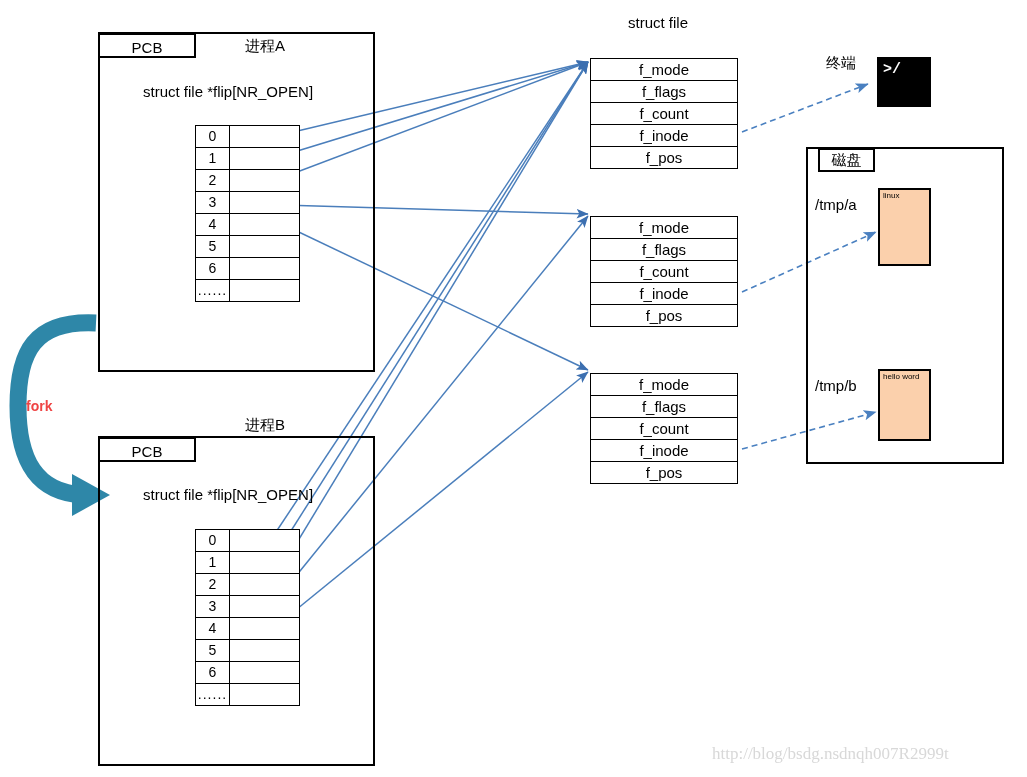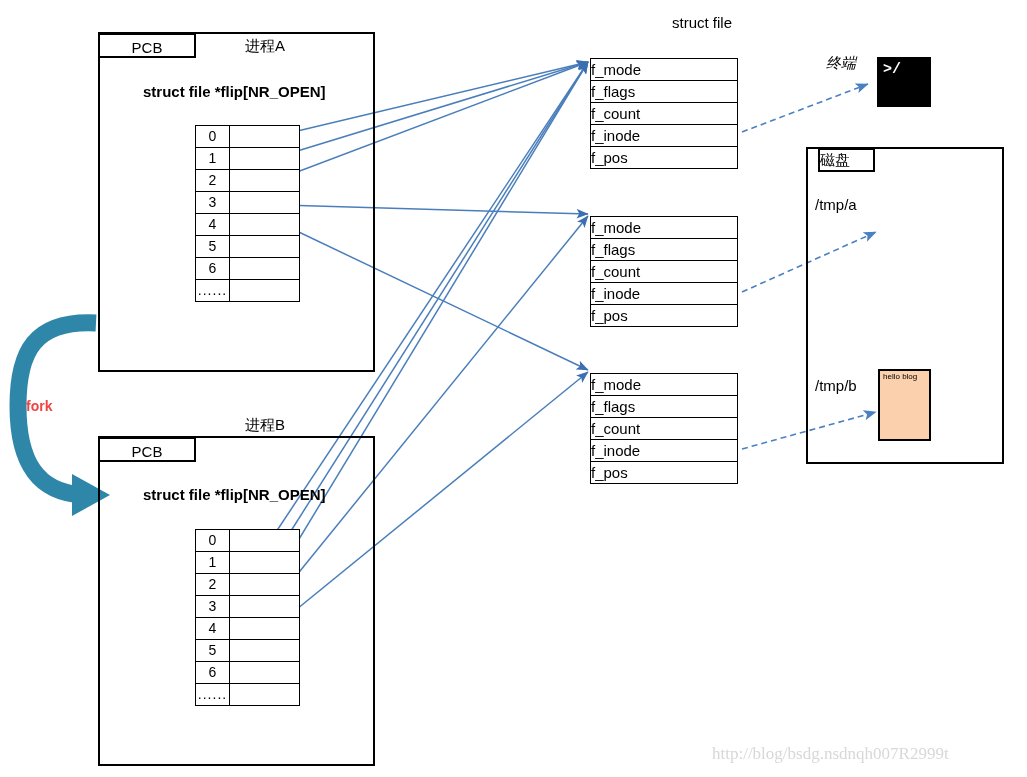--- a/index.html
+++ b/index.html
@@ -16,54 +16,54 @@
     position:absolute;border:2.5px solid #000;background:transparent;box-sizing:border-box;
   }
   .pcb-tab{
     position:absolute;border:2.5px solid #000;background:#fff;box-sizing:border-box;
     display:flex;align-items:flex-end;justify-content:center;font-size:15px;
   }
   .proc-title{
     position:absolute;font-size:15px;text-align:center;width:160px;
   }
   .flip-label{
-    position:absolute;font-size:15px;white-space:nowrap;font-weight:bold;
+    position:absolute;font-size:15px;white-space:nowrap;
   }
 
   
   .fdtable{position:absolute;border:1.4px solid #000;border-collapse:collapse;background:#fff;}
   .fdtable td{
     border:1.4px solid #000;height:21px;padding:0;font-size:14px;text-align:center;
     line-height:21px;
   }
   .fdtable td.idx{width:33px;}
   .fdtable td.val{width:69px;}
   .dots{letter-spacing:1px;font-size:13px;}
 
   
   .sf-title{position:absolute;font-size:15px;white-space:nowrap;}
   .sfile{position:absolute;border:1.6px solid #000;border-collapse:collapse;background:#fff;}
   .sfile td{
     border:1.6px solid #000;width:146px;height:21px;line-height:21px;
-    font-size:15px;padding:0;
-  }
-
-  
-  .term-label{position:absolute;font-size:15px;white-space:nowrap;font-style:italic;}
+    font-size:15px;text-align:center;padding:0;
+  }
+
+  
+  .term-label{position:absolute;font-size:15px;white-space:nowrap;}
   .terminal{
     position:absolute;background:#000000;color:#ffffff;
     font-family:"Liberation Mono","DejaVu Sans Mono",monospace;
     font-size:15px;font-weight:bold;padding:4px 6px;box-sizing:border-box;
   }
 
   
   .disk-box{position:absolute;border:2.5px solid #000;box-sizing:border-box;background:transparent;}
   .disk-tab{
     position:absolute;border:2.5px solid #000;background:#fff;box-sizing:border-box;
-    display:flex;align-items:center;justify-content:flex-start;font-size:15px;
+    display:flex;align-items:center;justify-content:center;font-size:15px;
   }
   .path-label{position:absolute;font-size:15px;white-space:nowrap;text-align:right;}
   .filebox{
     position:absolute;background:#FBD0AC;border:2.5px solid #000;box-sizing:border-box;
     font-size:8px;padding:2px 3px;line-height:1.1;color:#000;overflow:hidden;
   }
 
   
   .fork-label{
     position:absolute;font-size:14px;font-weight:bold;color:#ef4444;
@@ -207,21 +207,21 @@
         </tr>
       <tr>
           <td class="idx dots">......</td>
           <td class="val"></td>
         </tr>
     </tbody>
   </table>
 
   <div class="fork-label" style="left:26px;top:398px;">fork</div>
 
-  <div class="sf-title" style="left:628px;top:14px;margin-left:44px;">struct file</div>
+  <div class="sf-title" style="left:628px;top:14px;">struct file</div>
 
   <table class="sfile" style="left:590px;top:58px;">
     <tbody>
       <tr>
           <td>f_mode</td>
         </tr>
       <tr>
           <td>f_flags</td>
         </tr>
       <tr>
@@ -280,21 +280,24 @@
   <div class="terminal" style="left:877px;top:57px;width:54px;height:50px;">
     <span>&gt;/</span>
   </div>
 
   <div class="disk-box" style="left:806px;top:147px;width:198px;height:317px;"></div>
   <div class="disk-tab" style="left:818px;top:148px;width:57px;height:24px;">
     <span>磁盘</span>
   </div>
 
   <div class="path-label" style="left:815px;top:196px;">/tmp/a</div>
+  <div class="filebox" style="left:878px;top:188px;width:53px;height:78px;">
+    <span>linux</span>
+  </div>
 
   <div class="path-label" style="left:815px;top:377px;">/tmp/b</div>
   <div class="filebox" style="left:878px;top:369px;width:53px;height:72px;">
-    <span>hello blog</span>
+    <span>hello word</span>
   </div>
 
   <div class="wm" style="left:712px;top:744px;">http://blog/bsdg.nsdnqh007R2999t</div>
 
 </div>
 
 </body></html>

